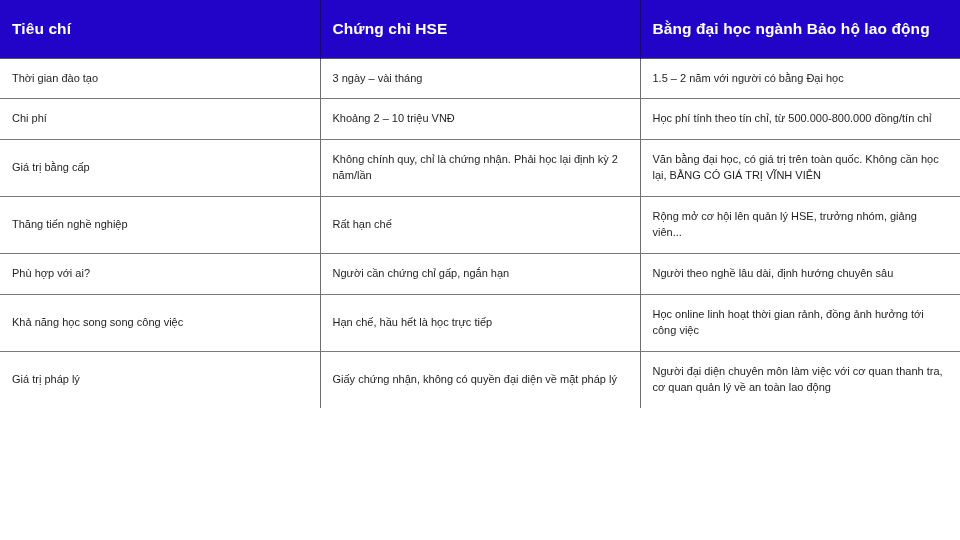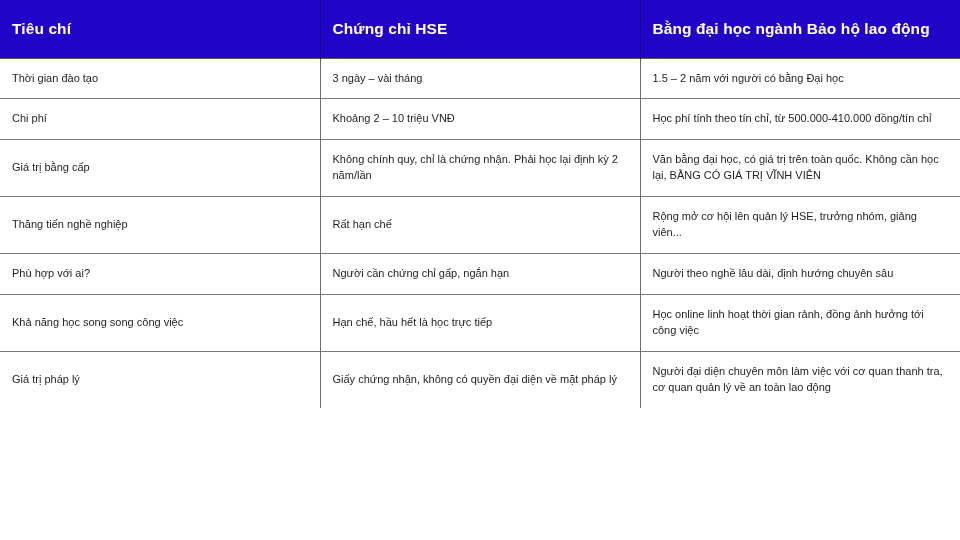--- a/index.html
+++ b/index.html
@@ -80,21 +80,21 @@
     </thead>
     <tbody>
       <tr>
         <td class="col-label">Thời gian đào tạo</td>
         <td class="col-b">3 ngày – vài tháng</td>
         <td class="col-c">1.5 – 2 năm với người có bằng Đại học</td>
       </tr>
       <tr>
         <td class="col-label">Chi phí</td>
         <td class="col-b">Khoảng 2 – 10 triệu VNĐ</td>
-        <td class="col-c">Học phí tính theo tín chỉ, từ 500.000-410.000 đồng/tín chỉ</td>
+        <td class="col-c">Học phí tính theo tín chỉ, từ 500.000-800.000 đồng/tín chỉ</td>
       </tr>
       <tr>
         <td class="col-label">Giá trị bằng cấp</td>
         <td class="col-b">Không chính quy, chỉ là chứng nhận. Phải học lại định kỳ 2 năm/lần</td>
         <td class="col-c">Văn bằng đại học, có giá trị trên toàn quốc. Không cần học lại, BẰNG CÓ GIÁ TRỊ VĨNH VIỄN</td>
       </tr>
       <tr>
         <td class="col-label">Thăng tiến nghề nghiệp</td>
         <td class="col-b">Rất hạn chế</td>
         <td class="col-c">Rộng mở cơ hội lên quản lý HSE, trưởng nhóm, giảng viên...</td>

